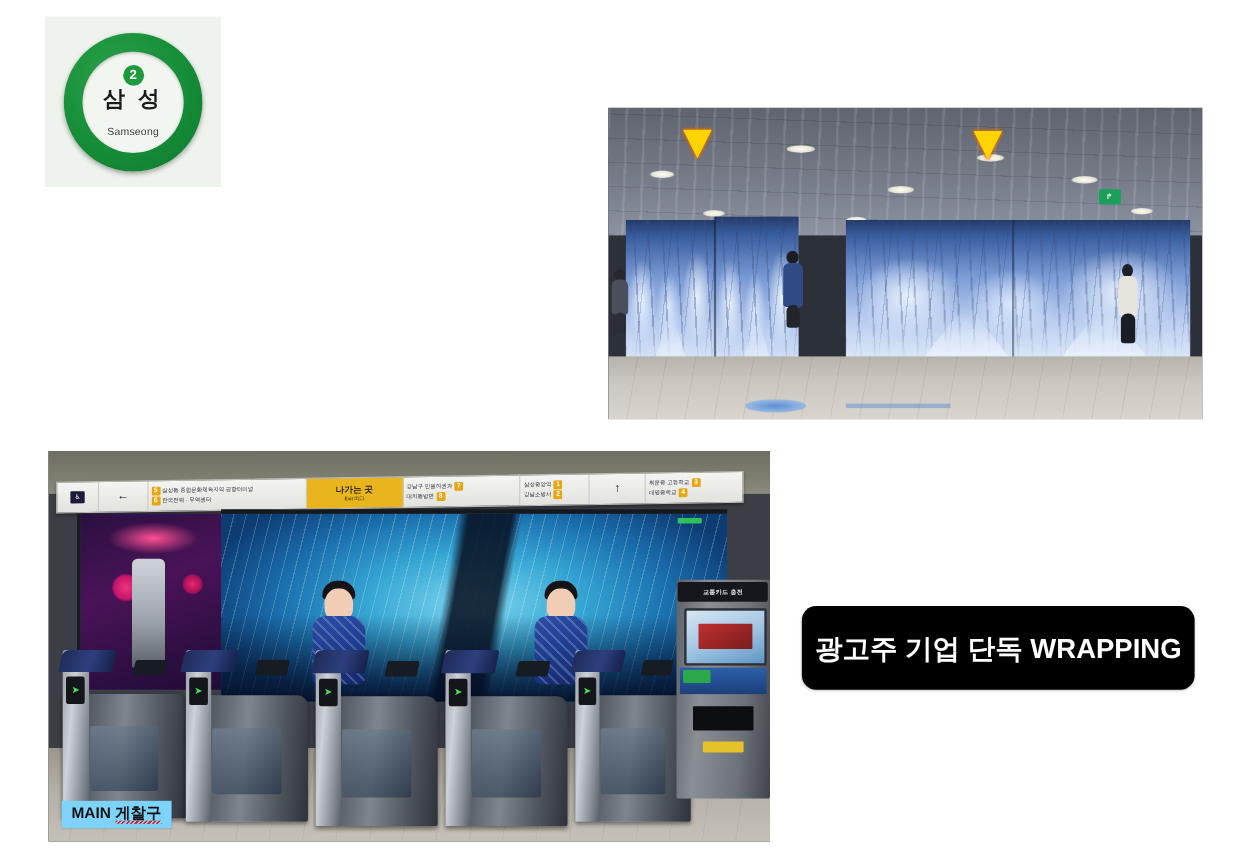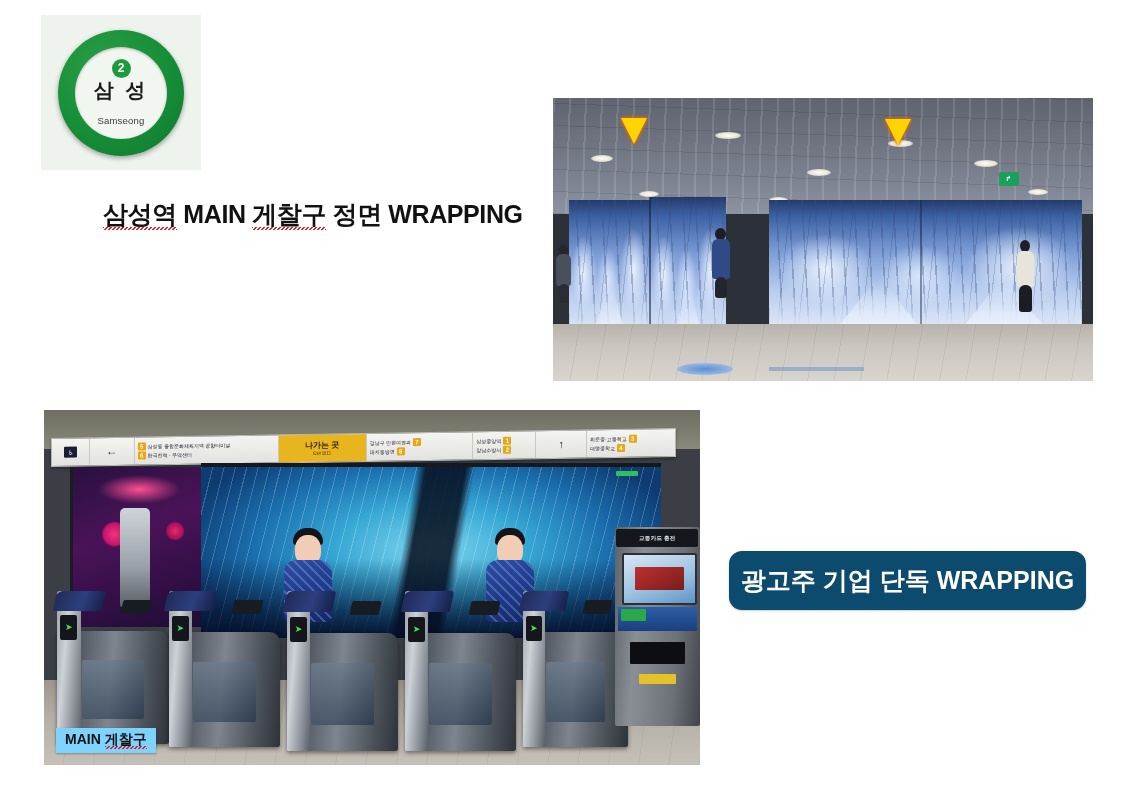--- a/index.html
+++ b/index.html
@@ -68,22 +68,22 @@
     display:flex;align-items:center;justify-content:center;
     box-shadow:0 1px 2px rgba(0,0,0,.2);
   }
   #badge-navy-label{
     color:#ffffff;font-size:25px;font-weight:bold;letter-spacing:0px;
     white-space:nowrap;
   }
 
   
   #badge-brown{
-    position:absolute;left:729px;top:551px;width:357px;height:59px;
-    background:#0c4a6e;border-radius:13px;
+    position:absolute;left:729px;top:551px;width:357px;height:76px;
+    background:#000000;border-radius:13px;
     display:flex;align-items:center;justify-content:center;
     box-shadow:0 1px 2px rgba(0,0,0,.2);
   }
   #badge-brown-label{
     color:#ffffff;font-size:25px;font-weight:bold;white-space:nowrap;
   }
 
   
   #photo-top{
     position:absolute;left:553px;top:98px;width:540px;height:283px;
@@ -327,21 +327,20 @@
   <div id="station-logo-box">
     <div id="station-logo-ring">
       <div id="station-logo-inner">
         <div id="line-number-circle">2</div>
         <div id="station-name-ko">삼 성</div>
         <div id="station-name-en">Samseong</div>
       </div>
     </div>
   </div>
 
-  <div id="headline"><span class="sq">삼성역</span><span>&nbsp;</span><span>MAIN</span><span>&nbsp;</span><span class="sq">게찰구</span><span>&nbsp;</span><span>정면 WRAPPING</span></div>
 
 
   <div id="badge-brown">
     <span id="badge-brown-label">광고주 기업 단독 WRAPPING</span>
   </div>
 
   <div id="photo-top">
 
     <div class="ceiling"></div>
     <div class="ceil-light" style="left:7%;top:20%;width:22px;height:7px;"></div>

